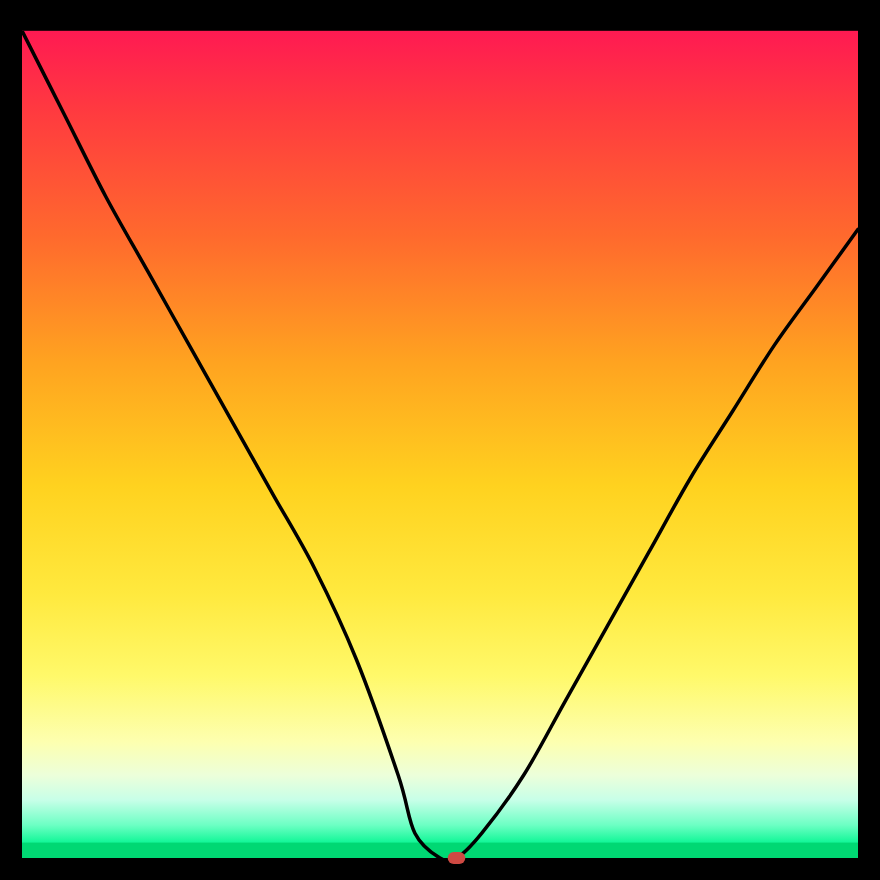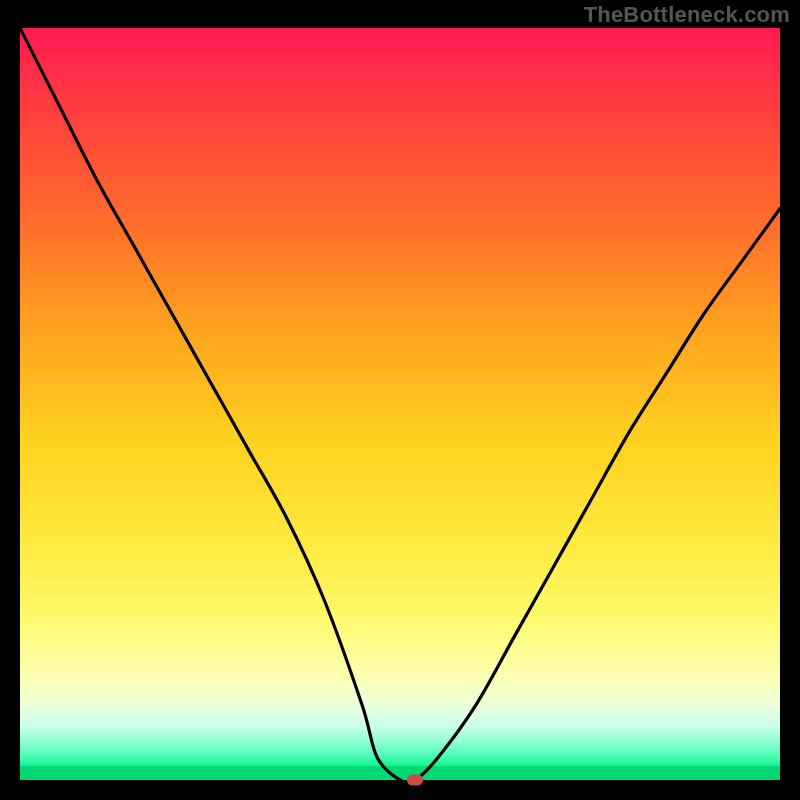--- a/index.html
+++ b/index.html
@@ -72,21 +72,20 @@
     background: #cf4a43;
     border-radius: 6px;
     transform: translate(-50%, -50%);
   }
 </style>
 </head>
 <body>
 
 <div class="frame">
 
-  <div class="watermark">TheBottleneck.com</div>
 
   <div class="plot">
     <div class="green-band"></div>
 
     <svg class="curve" viewBox="0 0 760 752" preserveAspectRatio="none">
       <path id="curve-path" fill="none" stroke="#000" stroke-width="3.2" stroke-linecap="round" stroke-linejoin="round" d="M 0 0 C 6.333333333333333 12.533333333333323, 25.333333333333336 50.13333333333327, 38 75.19999999999993 C 50.666666666666664 100.2666666666666, 63.333333333333336 126.58666666666663, 76 150.39999999999998 C 88.66666666666667 174.21333333333334, 101.33333333333333 195.52000000000004, 114 218.08000000000004 C 126.66666666666667 240.64000000000004, 139.33333333333334 263.2, 152 285.76 C 164.66666666666666 308.32, 177.33333333333334 330.88, 190 353.44 C 202.66666666666666 376, 215.33333333333334 398.56, 228 421.12 C 240.66666666666666 443.68, 253.33333333333334 463.73333333333335, 266 488.8 C 278.6666666666667 513.8666666666667, 291.3333333333333 540.1866666666666, 304 571.52 C 316.6666666666667 602.8533333333334, 333.1333333333333 650.4799999999999, 342 676.8 C 350.8666666666667 703.12, 350.8666666666667 716.9066666666668, 357.2 729.44 C 363.5333333333333 741.9733333333334, 373.6666666666667 748.24, 380 752 C 386.3333333333333 755.76, 388.8666666666667 755.76, 395.2 752 C 401.5333333333333 748.24, 407.86666666666673 741.9733333333334, 418.00000000000006 729.44 C 428.1333333333334 716.9066666666668, 443.33333333333337 696.8533333333332, 456 676.8 C 468.66666666666663 656.7466666666667, 481.3333333333333 631.6800000000001, 494 609.12 C 506.6666666666667 586.56, 519.3333333333334 564, 532 541.4399999999999 C 544.6666666666666 518.8799999999999, 557.3333333333334 496.32, 570 473.76 C 582.6666666666666 451.2, 595.3333333333334 427.38666666666666, 608 406.08 C 620.6666666666666 384.7733333333333, 633.3333333333334 365.9733333333333, 646 345.91999999999996 C 658.6666666666666 325.8666666666666, 671.3333333333334 304.56, 684 285.76 C 696.6666666666666 266.96, 709.3333333333334 250.66666666666666, 722 233.12 C 734.6666666666666 215.57333333333335, 753.6666666666666 189.25333333333336, 760 180.48000000000002"></path>
     </svg>
 
     <div id="marker" class="marker" style="left: 395.2px; top: 752px; background: rgb(207, 74, 67);"></div>
   </div>

